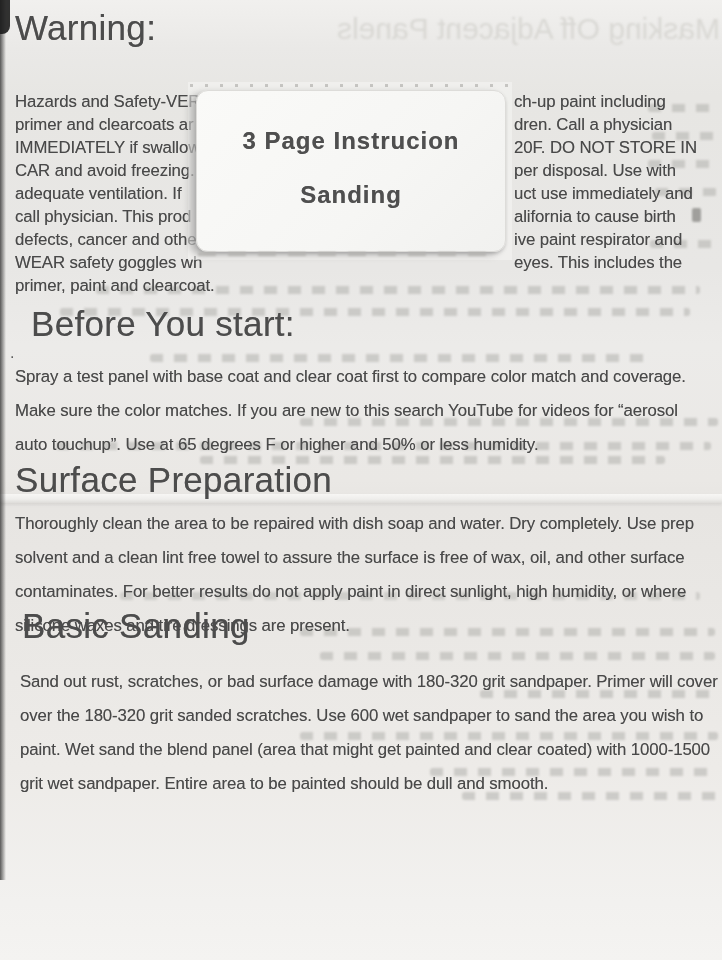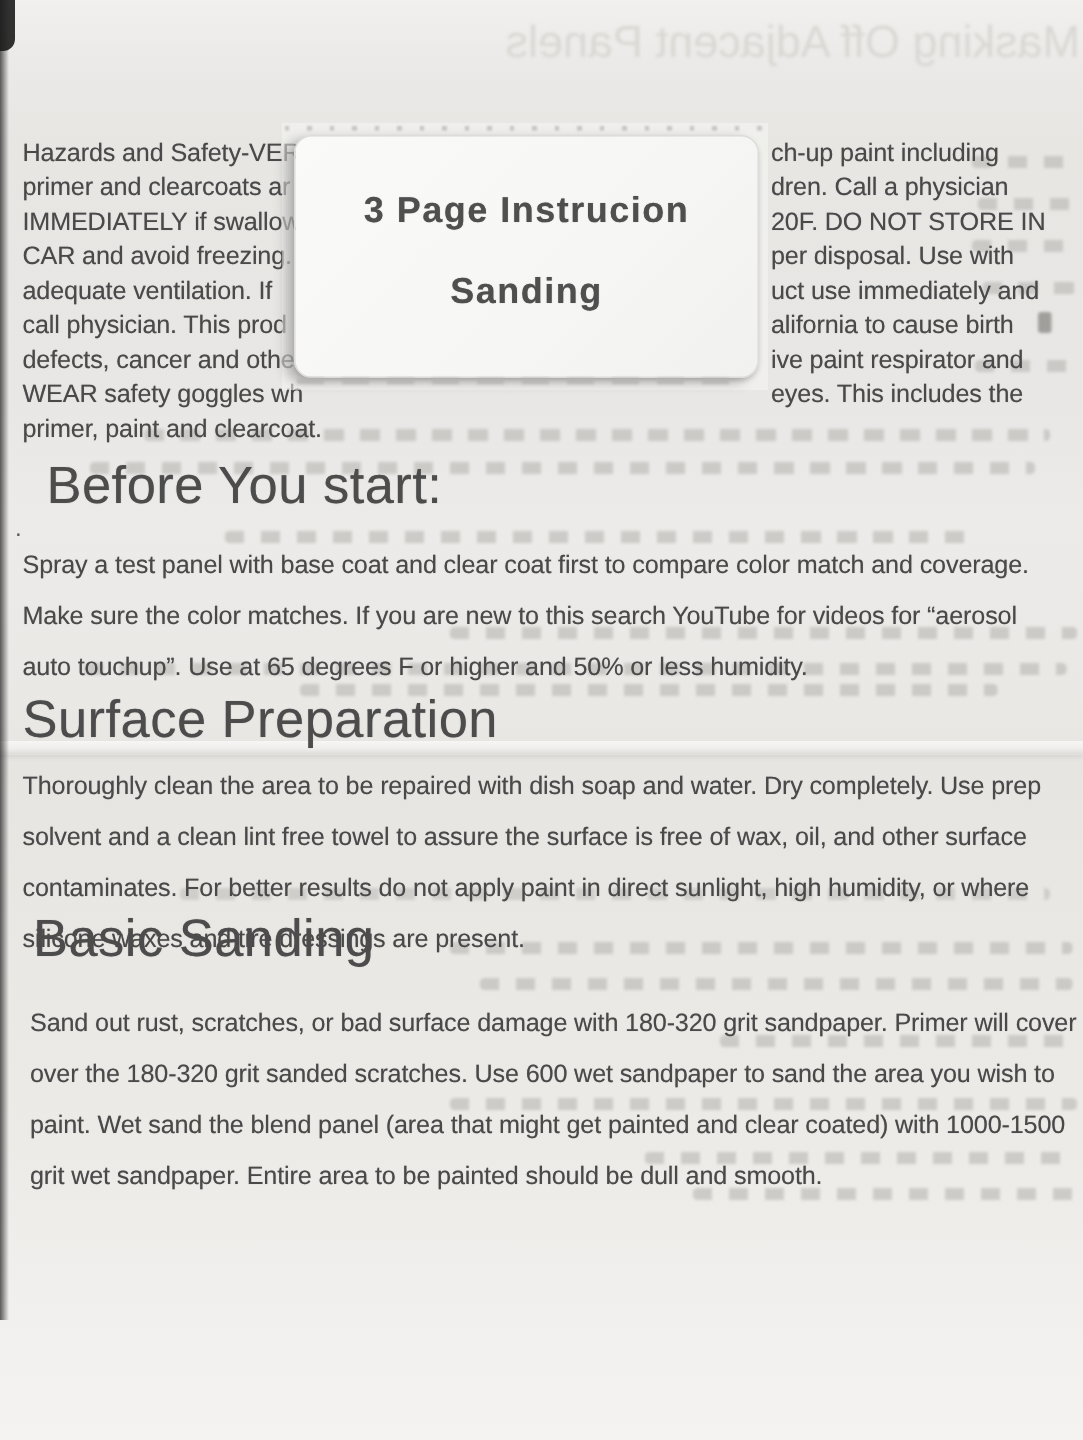--- a/index.html
+++ b/index.html
@@ -122,20 +122,21 @@
   <div class="bleed" style="left:300px;top:628px;width:415px;"></div>
   <div class="bleed" style="left:320px;top:652px;width:395px;"></div>
 
   <div class="bleed" style="left:480px;top:690px;width:238px;"></div>
   <div class="bleed" style="left:300px;top:732px;width:418px;"></div>
   <div class="bleed" style="left:430px;top:768px;width:288px;"></div>
   <div class="bleed" style="left:462px;top:792px;width:256px;"></div>
 
   <div id="seam"></div>
 
+  <div class="h1" style="left:15px;top:8px;">Warning:</div>
 
   <div class="body pre" id="warn-left">Hazards and Safety-VERY
 primer and clearcoats ar
 IMMEDIATELY if swallow
 CAR and avoid freezing.
 adequate ventilation. If
 call physician. This prod
 defects, cancer and othe
 WEAR safety goggles wh
 primer, paint and clearcoat.</div>

